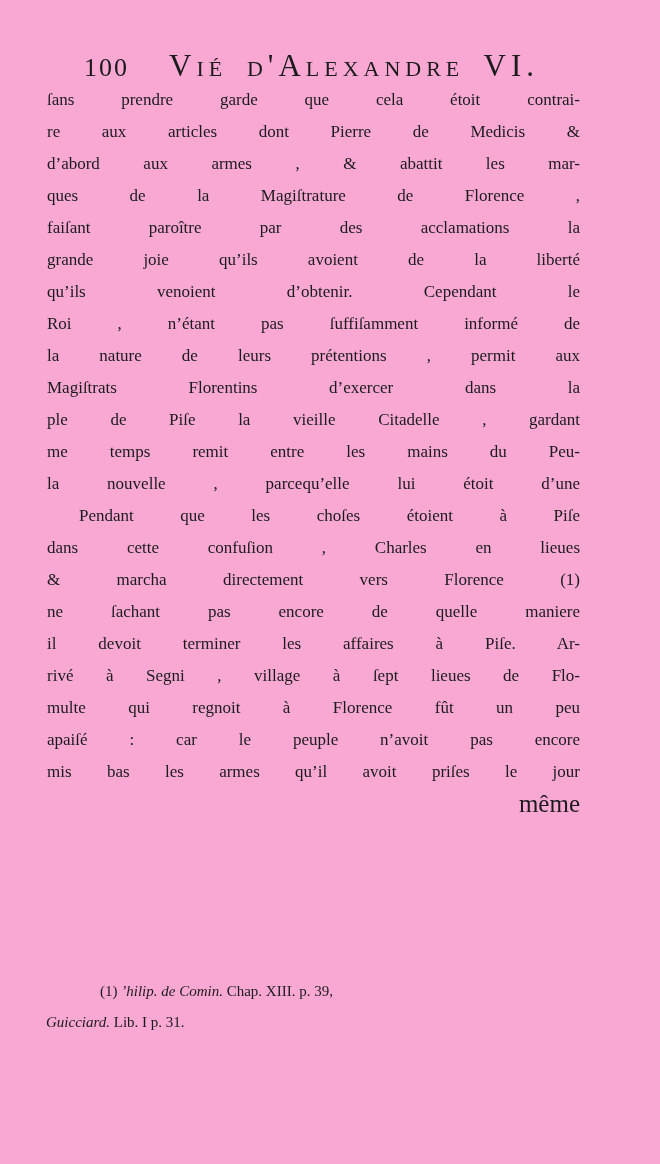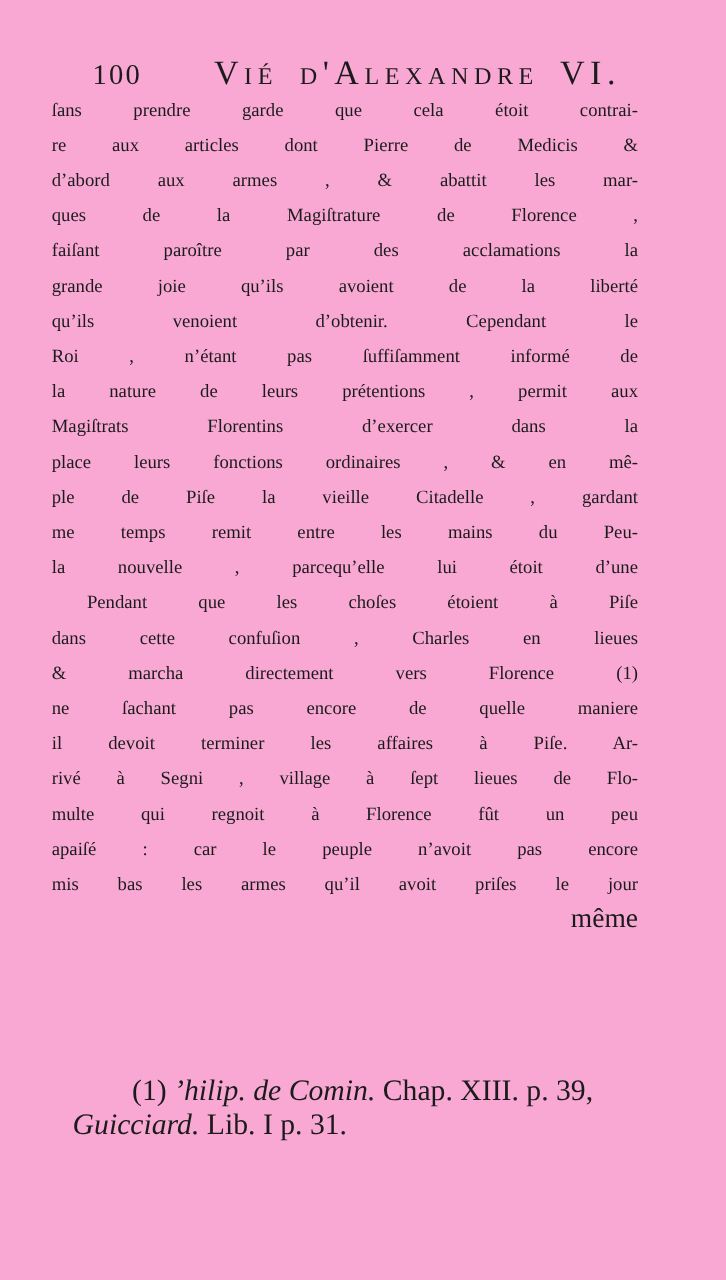--- a/index.html
+++ b/index.html
@@ -27,21 +27,20 @@
     font-size: 26px;
     letter-spacing: 2px;
   }
   .head-title {
     margin-left: 40px;
     font-variant: small-caps;
     font-size: 31px;
     letter-spacing: 5px;
     word-spacing: 7px;
     flex: 1;
-    text-align: center;
   }
   
   .text-block {
     position: absolute;
     top: 84px; left: 47px;
     width: 533px;
   }
   .line {
     font-size: 17px;
     line-height: 32px;
@@ -62,23 +61,22 @@
     font-size: 25px;
     line-height: 32px;
     height: 32px;
     text-align: right;
   }
   
   .footnote {
     position: absolute;
     top: 976px; left: 46px;
     width: 520px;
-    font-size: 27px;
+    font-size: 15px;
     line-height: 31px;
-    margin-left: 20px;
   }
   .footnote .fn-line1 { text-indent: 54px; }
   .it { font-style: italic; }
 </style>
 </head>
 <body>
 
 <div class="page">
 
   <div class="running-head">
@@ -90,21 +88,20 @@
     <div class="line">ſans prendre garde que cela étoit contrai-</div>
     <div class="line">re aux articles dont Pierre de Medicis &amp;</div>
     <div class="line">d’abord aux armes , &amp; abattit les mar-</div>
     <div class="line">ques de la Magiſtrature de Florence ,</div>
     <div class="line">faiſant paroître par des acclamations la</div>
     <div class="line">grande joie qu’ils avoient de la liberté</div>
     <div class="line">qu’ils venoient d’obtenir. Cependant le</div>
     <div class="line">Roi , n’étant pas ſuffiſamment informé de</div>
     <div class="line">la nature de leurs prétentions , permit aux</div>
     <div class="line">Magiſtrats Florentins d’exercer dans la</div>
-    <div class="line">place leurs fonctions ordinaires , &amp; en mê-</div>
     <div class="line">ple de Piſe la vieille Citadelle , gardant</div>
     <div class="line">me temps remit entre les mains du Peu-</div>
     <div class="line">la nouvelle , parcequ’elle lui étoit d’une</div>
     <div class="line indent">Pendant que les choſes étoient à Piſe</div>
     <div class="line">dans cette confuſion , Charles en lieues</div>
     <div class="line">&amp; marcha directement vers Florence (1)</div>
     <div class="line">ne ſachant pas encore de quelle maniere</div>
     <div class="line">il devoit terminer les affaires à Piſe. Ar-</div>
     <div class="line">rivé à Segni , village à ſept lieues de Flo-</div>
     <div class="line">multe qui regnoit à Florence fût un peu</div>

